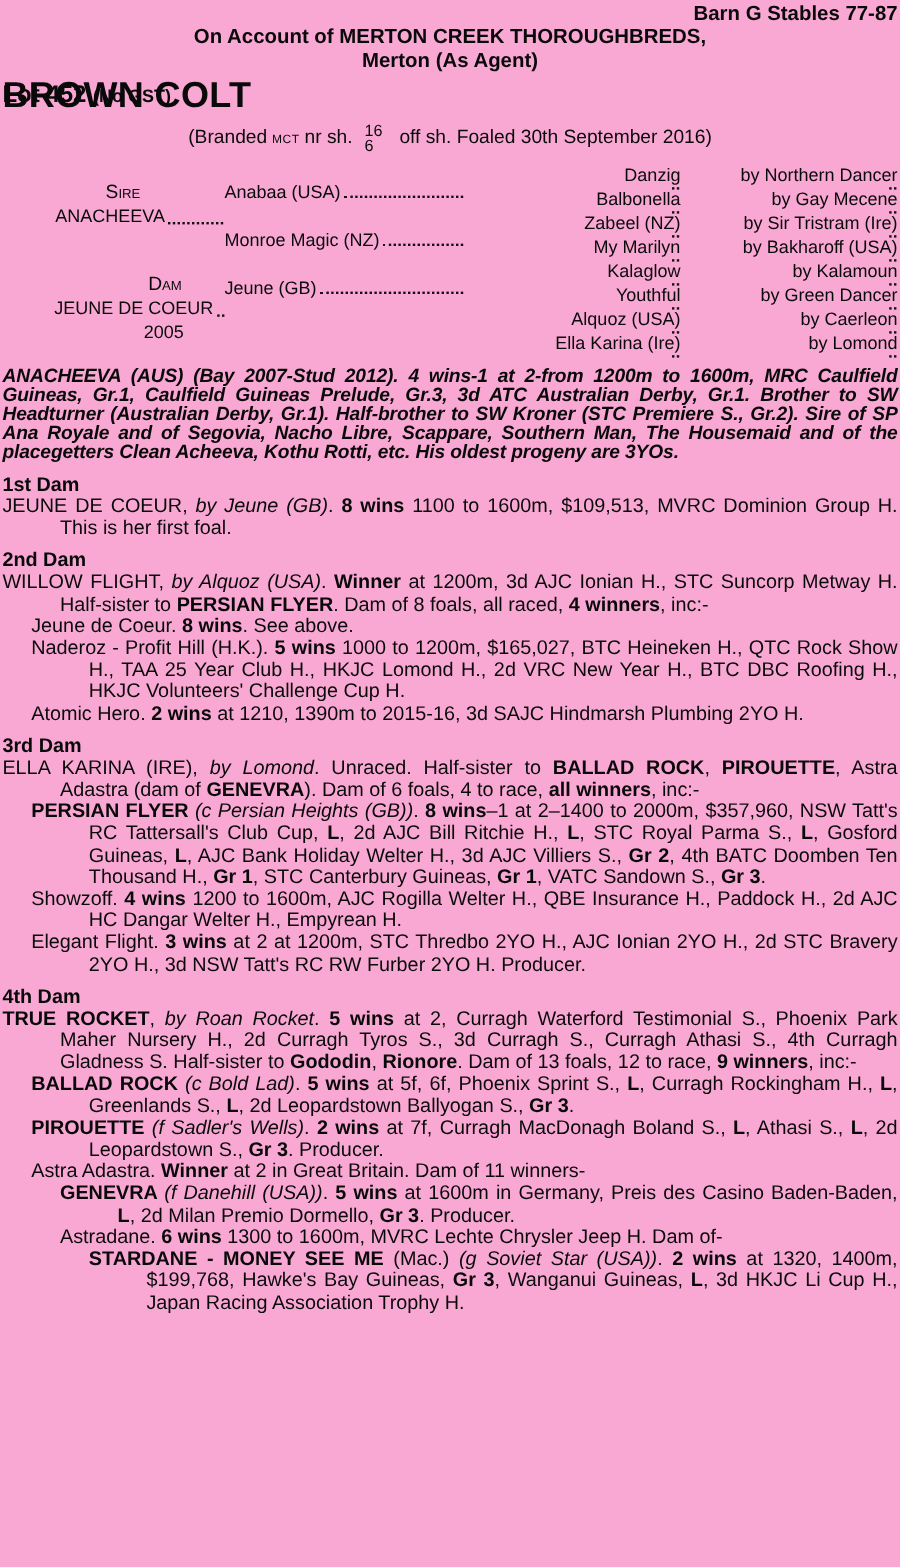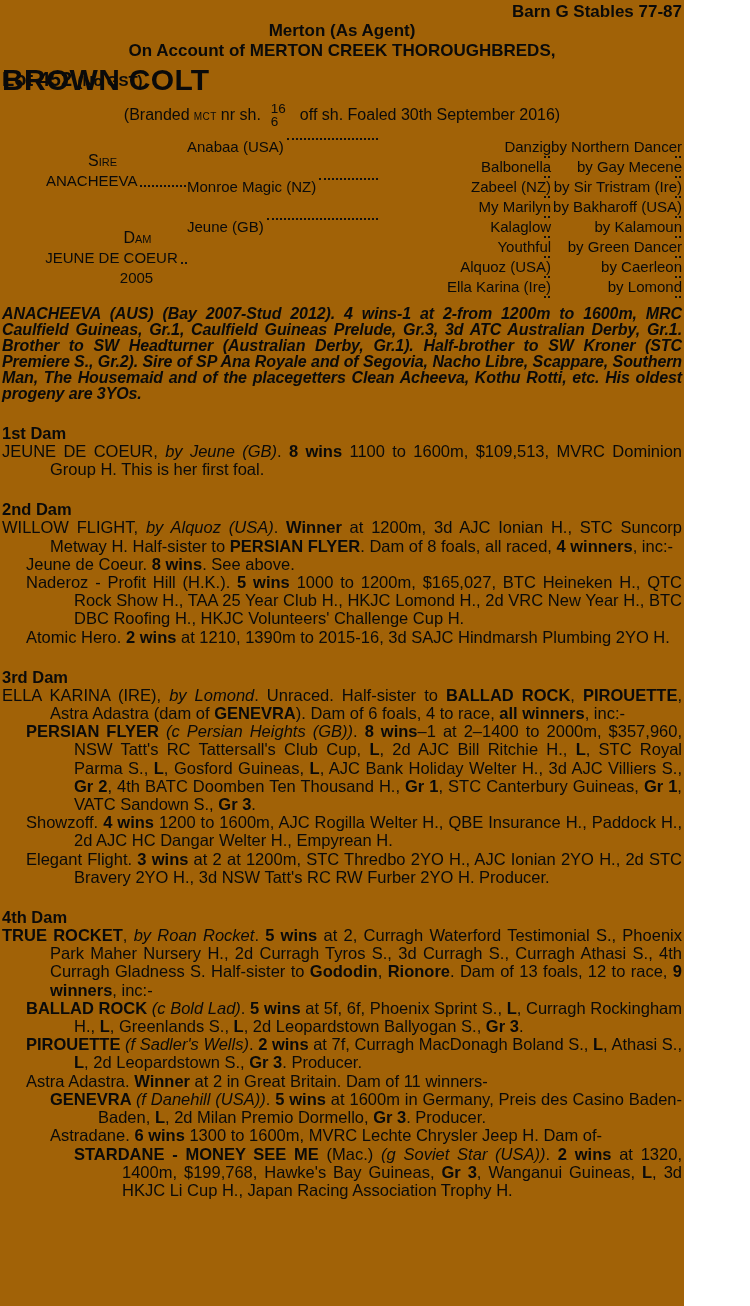--- a/index.html
+++ b/index.html
@@ -1,19 +1,19 @@
 <!DOCTYPE html>
 <html><head>
 <meta charset="utf-8">
 <style>
   html,body{margin:0;padding:0;background:#fff;}
   .page{
-    width:684px;height:1306px;box-sizing:border-box;
+    width:750px;height:1306px;box-sizing:border-box;
     padding:2px 2px 0 2px;overflow:hidden;
-    font-family:"Liberation Sans",sans-serif;color:#0a0a0a;background:#a16207;
+    font-family:"Liberation Sans",sans-serif;color:#0a0a0a;background:#f9a8d4;
   }
   .b{font-weight:bold;}
   .i{font-style:italic;}
 
   
   .barn-line{text-align:right;font-weight:bold;font-size:17px;line-height:19px;}
   .account-line{text-align:center;font-weight:bold;font-size:17px;line-height:20px;}
   .lot-row{position:relative;height:30px;margin-top:4px;}
   .lot-left{position:absolute;left:0;top:3px;font-weight:bold;font-size:20px;white-space:nowrap;}
   .gst{font-size:15px;}
@@ -32,47 +32,47 @@
   .col1{width:185px;display:flex;flex-direction:column;}
   .col2{width:200px;}
   .col3{width:180px;}
   .col4{flex:1;}
   .sd-block{height:80px;box-sizing:border-box;display:flex;flex-direction:column;margin-left:44px;}
   .sd-sire{padding-top:13px;}
   .sd-dam{padding-top:10px;align-items:center;}
   .sd-label{font-variant:small-caps;font-size:16px;line-height:20px;padding-left:42px;}
   .sd-name{display:flex;align-items:flex-end;font-weight:normal;line-height:20px;}
   .sd-year{line-height:20px;padding-left:40px;}
-  .pcell40{height:40px;box-sizing:border-box;display:flex;align-items:flex-start;padding-bottom:9px;}
+  .pcell40{height:40px;box-sizing:border-box;display:flex;align-items:flex-end;padding-bottom:9px;}
   .pcell{height:20px;box-sizing:border-box;display:flex;align-items:flex-end;padding-bottom:1px;line-height:18px;flex-direction:column;}
   .pname{white-space:nowrap;}
 
   
   .sire-para{
     margin:8px 0 0 0;font-weight:bold;font-style:italic;
     font-size:16px;line-height:16px;text-align:justify;letter-spacing:-.1px;
   }
 
   
   .dams{margin-top:2px;}
-  .dam-heading{font-size:16.5px;font-weight:bold;line-height:18px;margin:22px 0 0 0;}
+  .dam-heading{font-size:16.5px;font-weight:bold;line-height:18px;margin:9px 0 0 0;}
   .para{margin:0;font-size:16.5px;line-height:18.2px;text-align:justify;}
   .lvl0{padding-left:48px;text-indent:-48px;}
   .lvl1{padding-left:72px;text-indent:-48px;}
   .lvl2{padding-left:96px;text-indent:-48px;}
   .lvl3{padding-left:120px;text-indent:-48px;}
 </style>
 </head>
 <body>
 
 <div class="page">
 
   <div class="barn-line">Barn G Stables 77-87</div>
+  <div class="account-line">On Account of MERTON CREEK THOROUGHBREDS,</div>
   <div class="account-line">Merton (As Agent)</div>
-  <div class="account-line">On Account of MERTON CREEK THOROUGHBREDS,</div>
 
   <div class="lot-row">
     <div class="lot-left">
       <span>Lot 452</span>
       <span class="gst">(No GST)</span>
     </div>
     <div class="horse-title">BROWN COLT</div>
   </div>
 
   <div class="branded-row">

